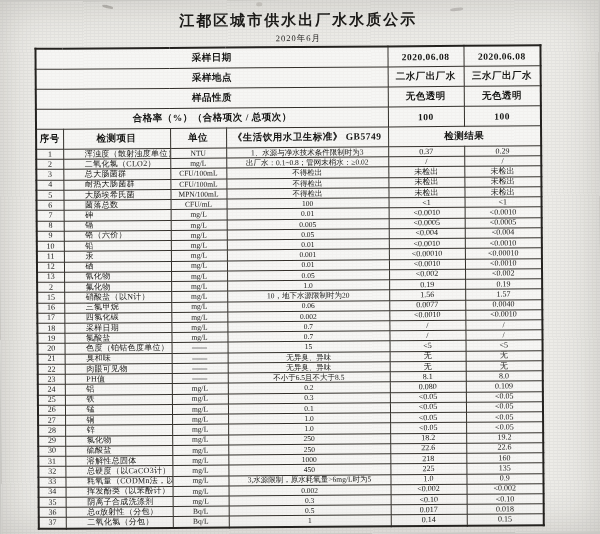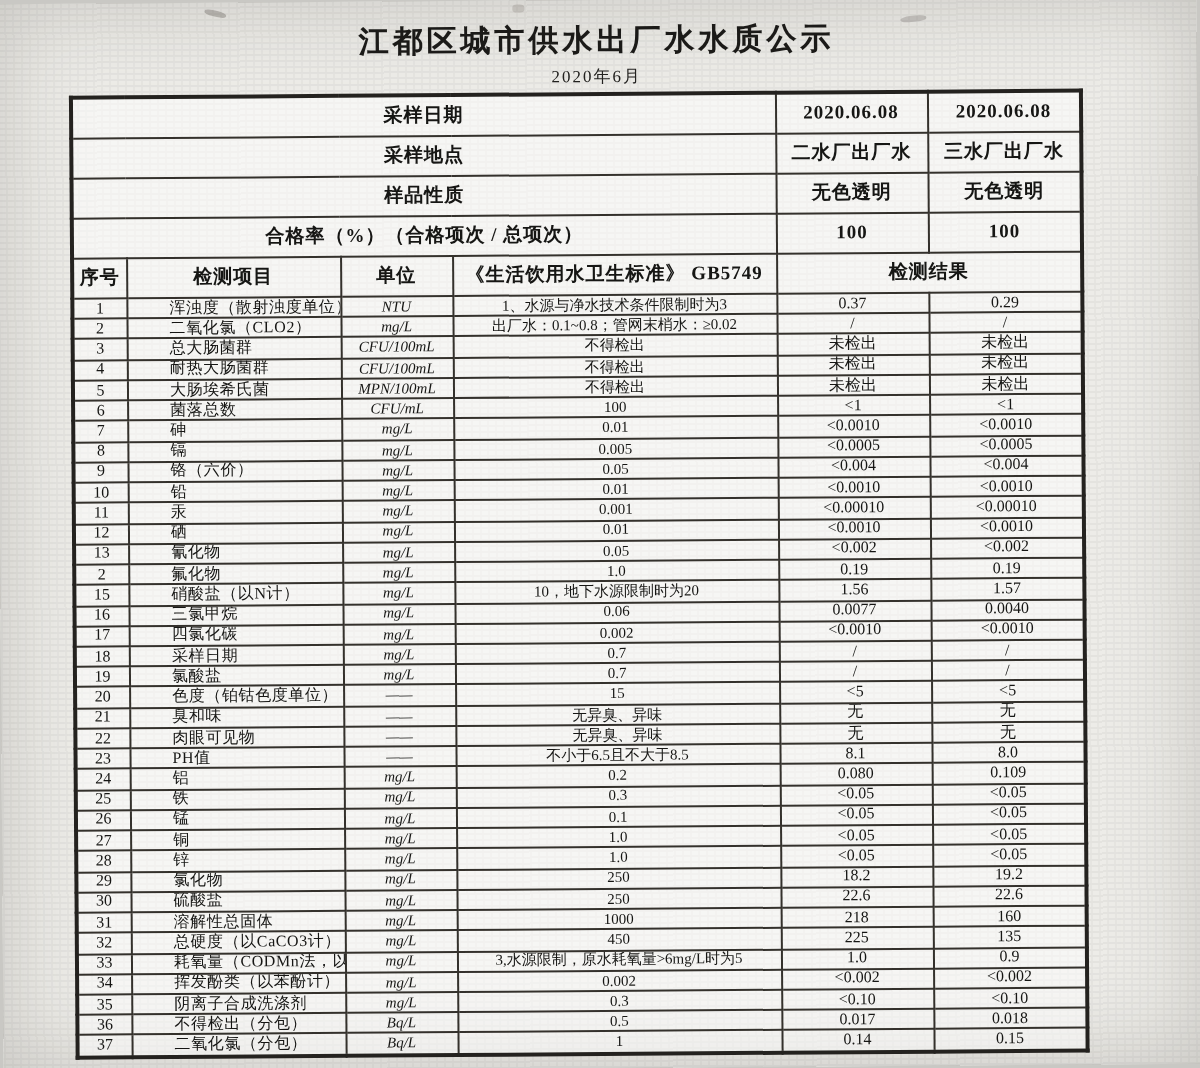--- a/index.html
+++ b/index.html
@@ -50,21 +50,21 @@
   table.wq td{
     border:1px solid #34312c;
     text-align:center;vertical-align:middle;
     overflow:hidden;white-space:nowrap;
     padding:0;
   }
   tr.info-row td{height:19px;font-size:9.5px;font-weight:600;letter-spacing:.5px;}
   tr.header-row td{height:19px;font-size:9.5px;font-weight:600;letter-spacing:.5px;}
   tr.data-row td{font-size:8px;line-height:1;}
   tr.data-row td.c1{text-align:left;padding-left:21px;letter-spacing:.3px;}
-  tr.data-row td.c2{font-size:7.5px;font-style:italic;}
+  tr.data-row td.c2{font-size:7.5px;}
   tr.data-row td.c3{font-size:7.5px;letter-spacing:0;}
 </style>
 </head>
 <body>
 
 <div class="sheet">
   <div class="noise"></div>
   <div class="smudge s1"></div>
   <div class="smudge s2"></div>
   <div class="smudge s3"></div>
@@ -384,21 +384,21 @@
         <tr class="data-row">
           <td class="c0">35</td>
           <td class="c1">阴离子合成洗涤剂</td>
           <td class="c2">mg/L</td>
           <td class="c3">0.3</td>
           <td class="c4">&lt;0.10</td>
           <td class="c5">&lt;0.10</td>
         </tr>
         <tr class="data-row">
           <td class="c0">36</td>
-          <td class="c1">不得检出（分包）</td>
+          <td class="c1">总α放射性（分包）</td>
           <td class="c2">Bq/L</td>
           <td class="c3">0.5</td>
           <td class="c4">0.017</td>
           <td class="c5">0.018</td>
         </tr>
         <tr class="data-row">
           <td class="c0">37</td>
           <td class="c1">二氧化氯（分包）</td>
           <td class="c2">Bq/L</td>
           <td class="c3">1</td>

